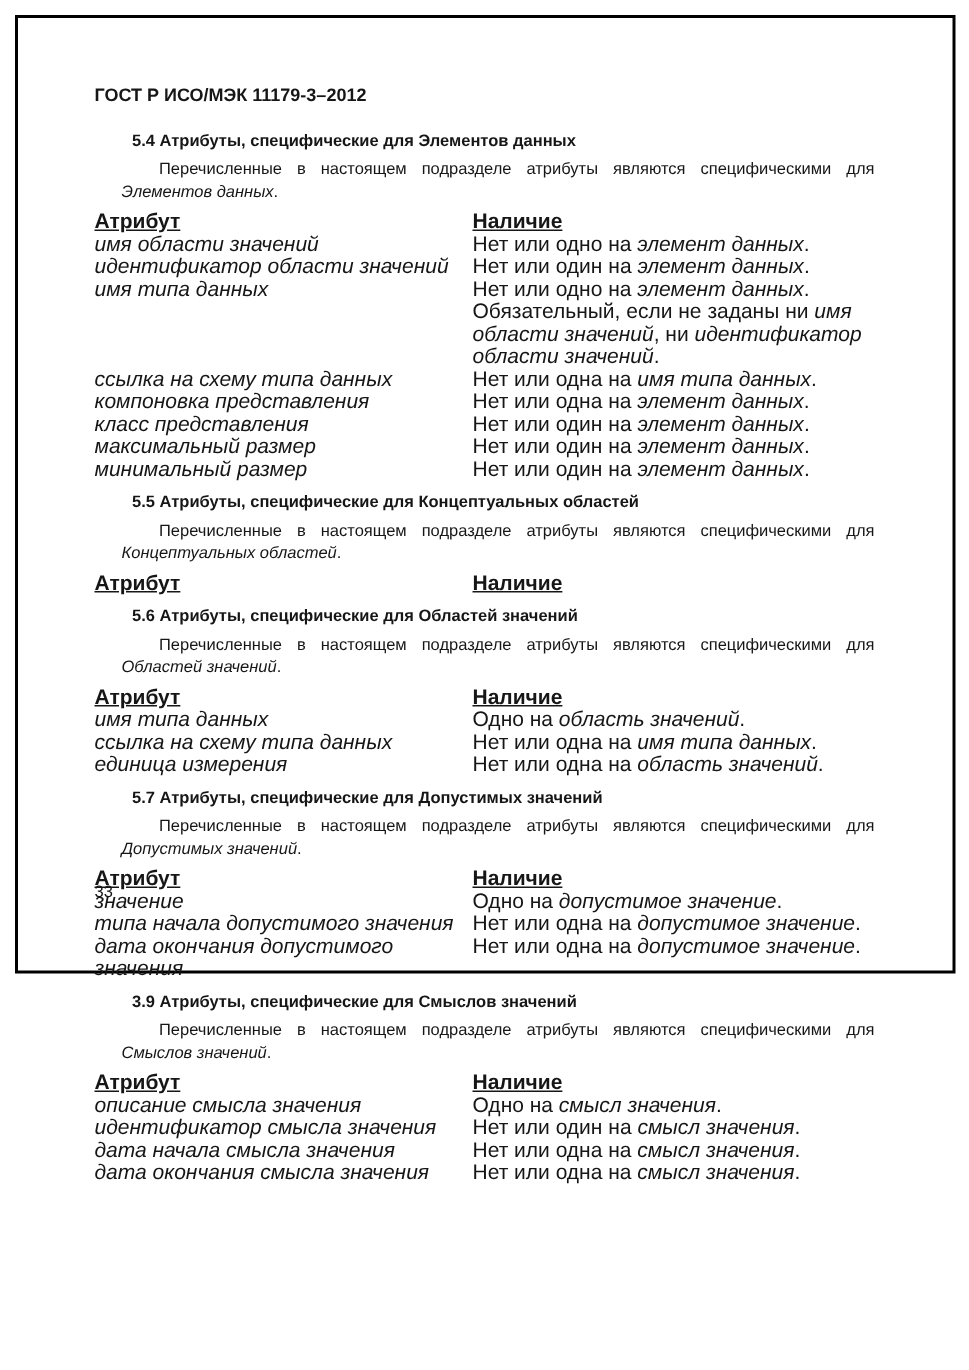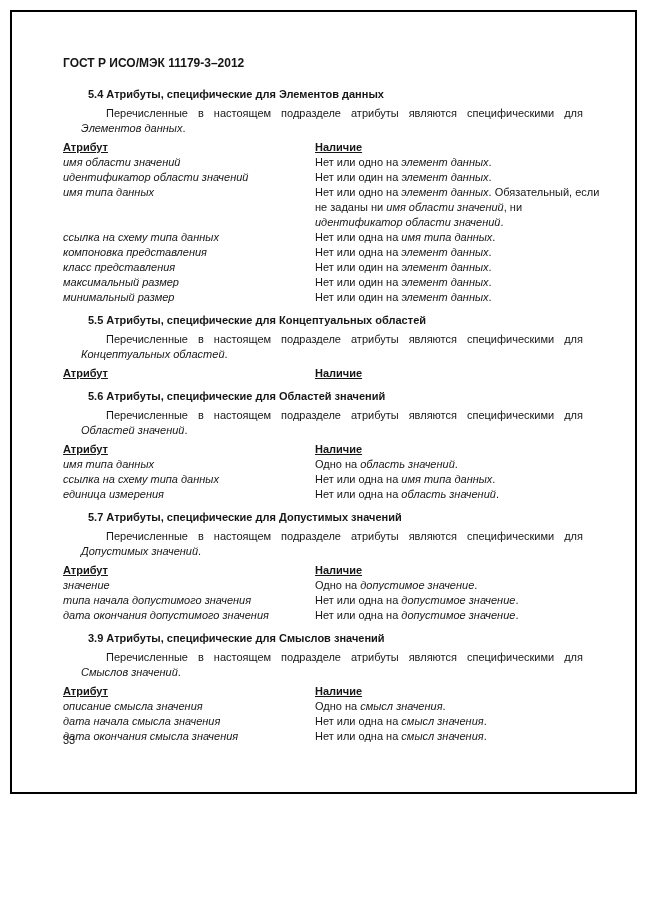--- a/index.html
+++ b/index.html
@@ -6,39 +6,39 @@
   html, body { margin: 0; padding: 0; }
   body {
     width: 646px; height: 913px;
     background: #ffffff;
     font-family: "Liberation Sans", sans-serif;
     color: #161616;
     position: relative;
   }
   .page {
     position: absolute; left: 10px; top: 10px;
-    width: 627px; height: 784px;
+    width: 627px; height: 639px;
     border: 2px solid #000;
     background: #fff;
     padding: 44px 34px 0 51px;
   }
   .doc-header {
     font-size: 12px; font-weight: bold; line-height: 14px;
     margin-bottom: 17px;
   }
   .doc-section { margin: 0 0 8px; }
   .sec-heading {
     font-size: 11px; line-height: 14px; font-weight: bold;
     margin: 5px 0; padding-left: 25px;
   }
   .intro {
     font-size: 11px; line-height: 15px;
     margin: 0 18px 4px; text-indent: 25px; text-align: justify;
   }
-  .attr-table { font-size: 11px; }
+  .attr-table { font-size: 14px; }
   .t-row {
     display: grid; grid-template-columns: 252px 1fr;
     line-height: 15px;
   }
   .th { font-weight: bold; text-decoration: underline; }
   .attr-cell { font-style: italic; padding-right: 8px; }
   .presence-cell em, .intro em { font-style: italic; }
   .doc-footer { position: absolute; left: 51px; bottom: 46px; font-size: 11px; }
 </style>
 </head>
@@ -154,20 +154,24 @@
         <div class="attr-table">
           <div class="t-row">
             <span class="th">Атрибут</span>
             <span class="th">Наличие</span>
           </div>
           <div class="t-row">
             <span class="attr-cell">описание смысла значения</span>
             <span class="presence-cell"><span>Одно на </span><em>смысл значения</em><span>.</span></span>
           </div>
           <div class="t-row">
+            <span class="attr-cell">идентификатор смысла значения</span>
+            <span class="presence-cell"><span>Нет или один на </span><em>смысл значения</em><span>.</span></span>
+          </div>
+          <div class="t-row">
             <span class="attr-cell">дата начала смысла значения</span>
             <span class="presence-cell"><span>Нет или одна на </span><em>смысл значения</em><span>.</span></span>
           </div>
           <div class="t-row">
             <span class="attr-cell">дата окончания смысла значения</span>
             <span class="presence-cell"><span>Нет или одна на </span><em>смысл значения</em><span>.</span></span>
           </div>
         </div>
       </section>
     </main>

